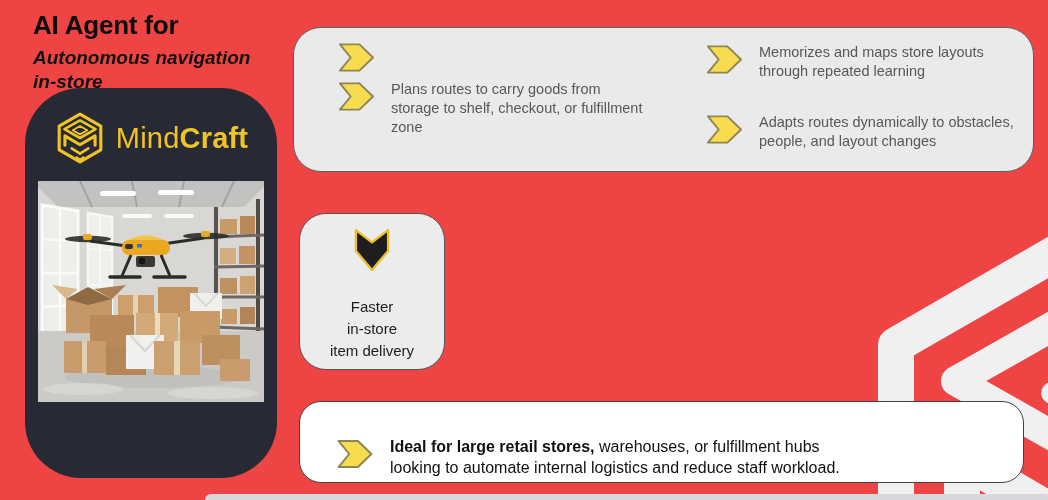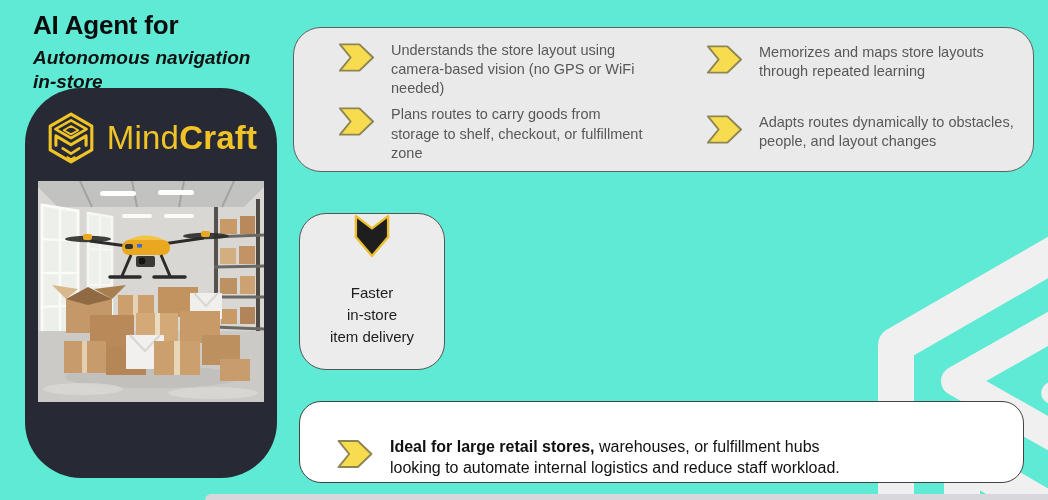--- a/index.html
+++ b/index.html
@@ -1,20 +1,20 @@
 <!DOCTYPE html>
 <html><head>
 <meta charset="utf-8">
 <style>
   * { box-sizing: border-box; }
   html,body { margin:0; padding:0; background:#ffffff; }
   .page {
     position: relative;
     width: 1048px; height: 500px;
-    background: #5eead4;
+    background: #ef4444;
     overflow: hidden;
     font-family: "Liberation Sans", sans-serif;
   }
 
   
   .watermark {
     position: absolute;
     left: 836px; top: 183px;
     width: 600px; height: 600px;
     color: #F0F0F0;
@@ -37,21 +37,21 @@
     position: absolute; left: 25px; top: 88px;
     width: 252px; height: 390px;
     background: #272A34; border-radius: 56px;
     z-index: 2;
   }
   .brand-row {
     position: absolute; top: 20px; left: 0; right: 0;
     display: flex; align-items: center; justify-content: center; gap: 10px;
   }
   .brand-logo { width: 52px; height: 60px; color: #F0C326; }
-  .brand-name { font-size: 33px; color: #F0C326; letter-spacing: 0.2px; }
+  .brand-name { font-size: 29px; color: #F0C326; letter-spacing: 0.2px; }
   .brand-name .mind { font-weight: 400; }
   .brand-name .craft { font-weight: 700; }
   .photo {
     position: absolute; left: 13px; top: 93px;
     width: 226px; height: 221px; overflow: hidden;
     background: #D8D7D4;
   }
   .photo svg { display: block; }
 
   
@@ -75,20 +75,21 @@
 
   
   .cards {
     position: absolute; left: 299px; top: 213px;
     display: flex; gap: 11px; z-index: 2;
   }
   .card {
     width: 146px; height: 157px;
     background: #ECECEC; border: 1.5px solid #555; border-radius: 27px;
     display: flex; flex-direction: column; align-items: center;
+    padding-top: 14px;
   }
   .card svg { width: 36px; height: 44px; }
   .card p {
     margin: 24px 0 0; font-size: 15px; line-height: 1.45; color: #1d1d1d;
     text-align: center; white-space: pre-line;
   }
 
   
   .cta-box {
     position: absolute; left: 299px; top: 401px;
@@ -222,21 +223,20 @@
       </svg>
     </div>
   </div>
 
   <section class="features-box">
     <div class="fcol1">
       <div class="bullet">
         <svg viewBox="0 0 38 31">
             <use href="#bullet-arrow"></use>
           </svg>
-        <p>Understands the store layout using camera-based vision (no GPS or WiFi needed)</p>
       </div>
       <div class="bullet">
         <svg viewBox="0 0 38 31">
             <use href="#bullet-arrow"></use>
           </svg>
         <p>Plans routes to carry goods from storage to shelf, checkout, or fulfillment zone</p>
       </div>
     </div>
     <div class="fcol2">
       <div class="bullet">

